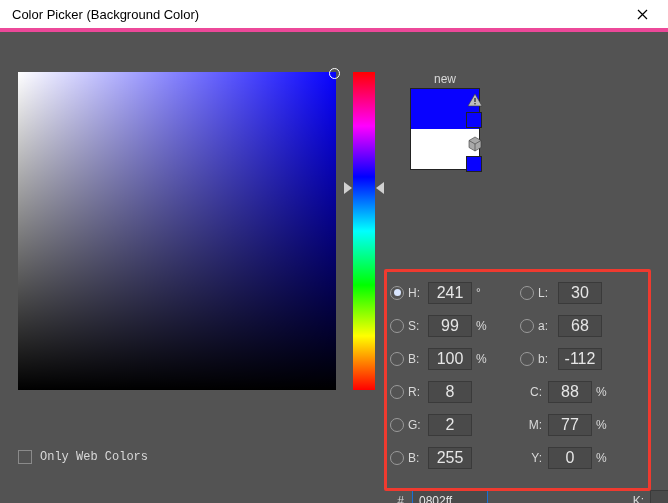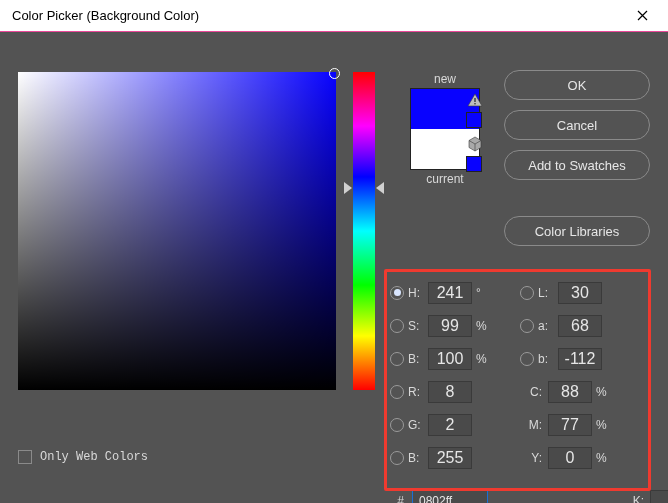--- a/index.html
+++ b/index.html
@@ -10,21 +10,21 @@
   width: 668px;
   height: 503px;
   overflow: hidden;
 }
 .titlebar {
   height: 32px;
   background: #fff;
   display: flex;
   align-items: center;
   padding: 0 4px 0 12px;
-  border-bottom: 1px solid #ec4899;
+  border-bottom: 4px solid #ec4899;
 }
 .title { flex: 1; color: #000; font-size: 13px; }
 .close-btn {
   width: 44px; height: 30px;
   display: flex; align-items: center; justify-content: center;
   cursor: pointer;
 }
 .dialog {
   position: relative;
   padding: 14px 10px 14px 18px;
@@ -198,47 +198,40 @@
   <div class="hue-strip"></div>
   <div class="hue-arrow-l"></div>
   <div class="hue-arrow-r"></div>
 
   <div class="preview-area">
     <div class="preview-label">new</div>
     <div class="swatch-stack">
       <div class="swatch-new"></div>
       <div class="swatch-cur"></div>
     </div>
-    <div class="preview-label">current</div>
   </div>
 
   <div class="warn-stack">
     <div class="icon-tri">
       <svg width="16" height="14" viewBox="0 0 16 14">
           <path d="M8 1 L15 13 L1 13 Z" fill="#bdbdbd" stroke="#3a3a3a" stroke-width="0.6"></path>
           <rect x="7.3" y="5" width="1.4" height="4" fill="#3a3a3a"></rect>
           <rect x="7.3" y="10" width="1.4" height="1.4" fill="#3a3a3a"></rect>
         </svg>
     </div>
     <div class="mini-swatch"></div>
     <div class="icon-tri">
       <svg width="16" height="16" viewBox="0 0 16 16">
           <path d="M8 1 L14 4.5 L14 11.5 L8 15 L2 11.5 L2 4.5 Z" fill="#a9a9a9" stroke="#3a3a3a" stroke-width="0.6"></path>
           <path d="M2 4.5 L8 8 L14 4.5 M8 8 L8 15" stroke="#3a3a3a" stroke-width="0.6" fill="none"></path>
         </svg>
     </div>
     <div class="mini-swatch"></div>
   </div>
 
-  <div class="btn-col">
-    <div class="btn">OK</div>
-    <div class="btn">Cancel</div>
-    <div class="btn">Add to Swatches</div>
-    <div class="btn btn-libraries">Color Libraries</div>
-  </div>
 
   <div class="inputs">
     <div class="row">
       <div class="col-left">
         <span class="radio sel"></span>
         <span class="lbl">H:</span>
         <input class="num" value="241" style="">
         <span class="unit">°</span>
       </div>
       <div class="col-right">

